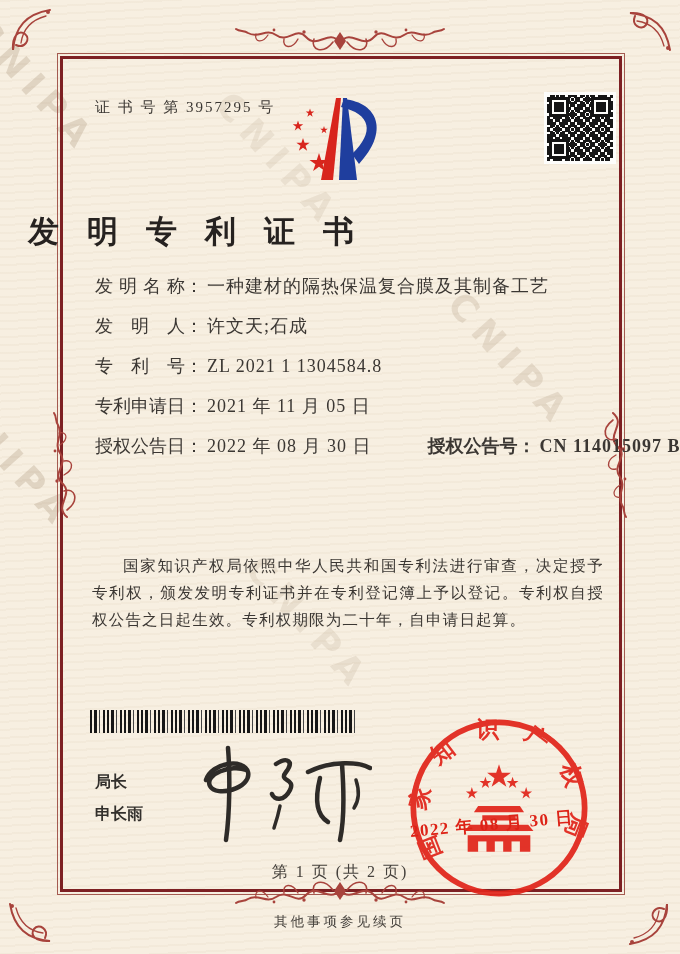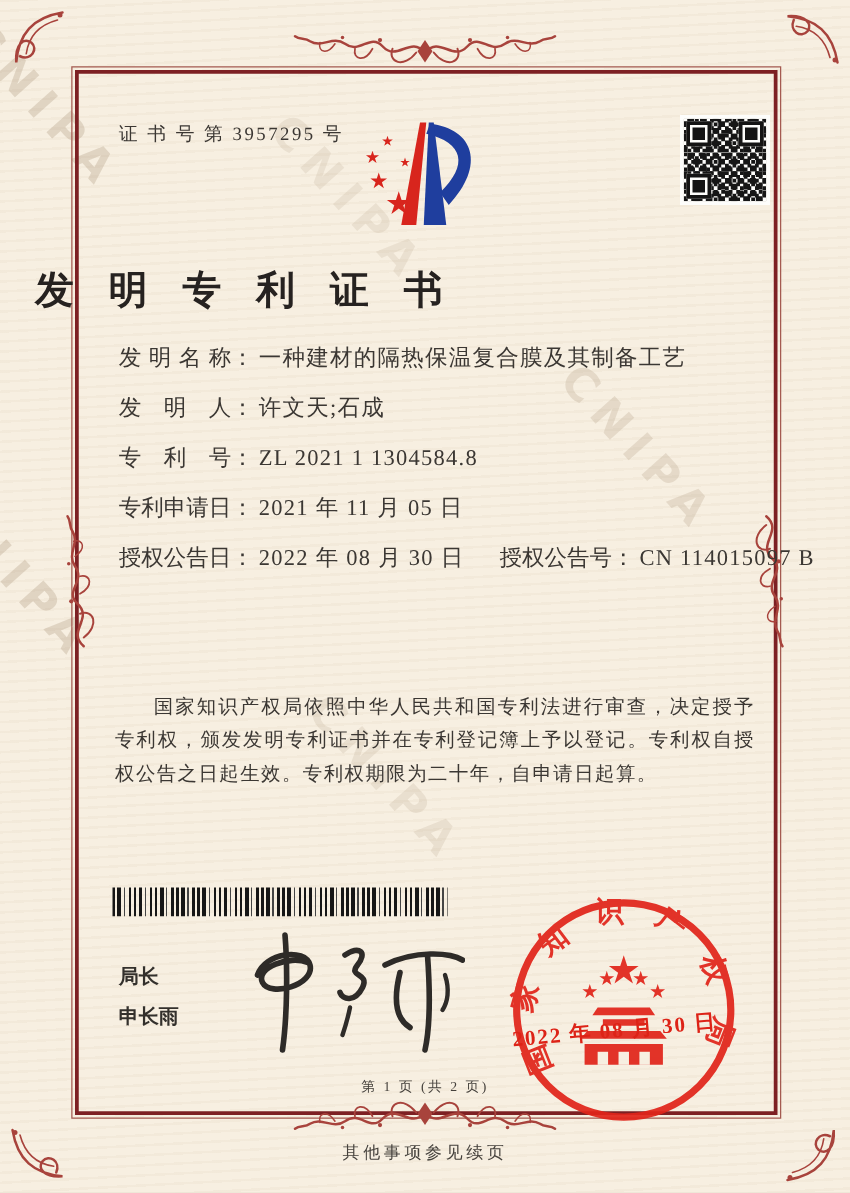--- a/index.html
+++ b/index.html
@@ -34,39 +34,39 @@
   .qr-f-tl{left:2px;top:2px;} .qr-f-tr{right:2px;top:2px;} .qr-f-bl{left:2px;bottom:2px;}
   .title{position:absolute;left:0;top:190px;width:680px;text-align:left;
     font-size:31px;font-weight:bold;letter-spacing:28px;text-indent:28px;color:#262220;}
   
   .fields{position:absolute;left:95px;top:276px;width:510px;font-size:18px;}
   .field-row{height:40px;line-height:21px;white-space:nowrap;}
   .field-label{display:inline-block;width:5em;text-align:justify;text-align-last:justify;vertical-align:top;}
   .colon{display:inline-block;margin-right:4px;}
   .field-value{letter-spacing:1px;}
   .grant-row{height:40px;line-height:21px;white-space:nowrap;}
-  .grant-no{margin-left:28px;}
+  .grant-no{margin-left:56px;font-weight:bold;}
   
   .paras{position:absolute;left:92px;top:552px;width:512px;font-size:15.5px;line-height:27px;
     text-align:justify;letter-spacing:1.2px;}
   .paras p{margin:0;text-indent:2em;}
   
   .barcode{position:absolute;left:90px;top:710px;width:268px;height:23px;background:
     repeating-linear-gradient(90deg,#161616 0 2px,rgba(0,0,0,0) 2px 4px,#161616 4px 7px,
     rgba(0,0,0,0) 7px 9px,#454545 9px 10px,rgba(0,0,0,0) 10px 13px,#161616 13px 15px,rgba(0,0,0,0) 15px 17px);}
   
   .sig-block{position:absolute;left:95px;top:766px;font-family:"Liberation Sans","DejaVu Sans",sans-serif;
     font-size:16px;font-weight:600;color:#33302c;line-height:32px;}
   .sig-script{position:absolute;left:192px;top:742px;width:180px;height:102px;}
   
   .seal{position:absolute;left:405px;top:714px;width:188px;height:188px;opacity:0.93;}
   .seal-date{position:absolute;left:410px;top:820px;width:190px;font-size:17px;font-weight:bold;
     color:#dd2317;letter-spacing:1.5px;transform:rotate(-5deg);transform-origin:left center;white-space:nowrap;}
   
-  .page-num{position:absolute;left:0;top:862px;width:680px;text-align:center;font-size:11px;letter-spacing:2px;color:#45413c;}
+  .page-num{position:absolute;left:0;top:862px;width:680px;text-align:center;font-size:16px;letter-spacing:2px;color:#45413c;}
   .footer-note{position:absolute;left:0;top:913px;width:680px;text-align:center;font-size:13.5px;letter-spacing:3px;color:#45413c;}
 </style>
 </head>
 <body>
 
 <svg width="0" height="0" style="position:absolute" aria-hidden="true">
   <defs>
     <g id="flourish-half" fill="none" stroke="#a8433c" stroke-width="2" stroke-linecap="round">
       <path d="M0,24 C12,10 22,32 34,19 C44,8 52,26 64,17 C74,10 82,21 92,15 C96,12 100,14 104,11"></path>
       <path d="M7,24 C17,37 30,32 26,21" stroke-width="1.6"></path>

